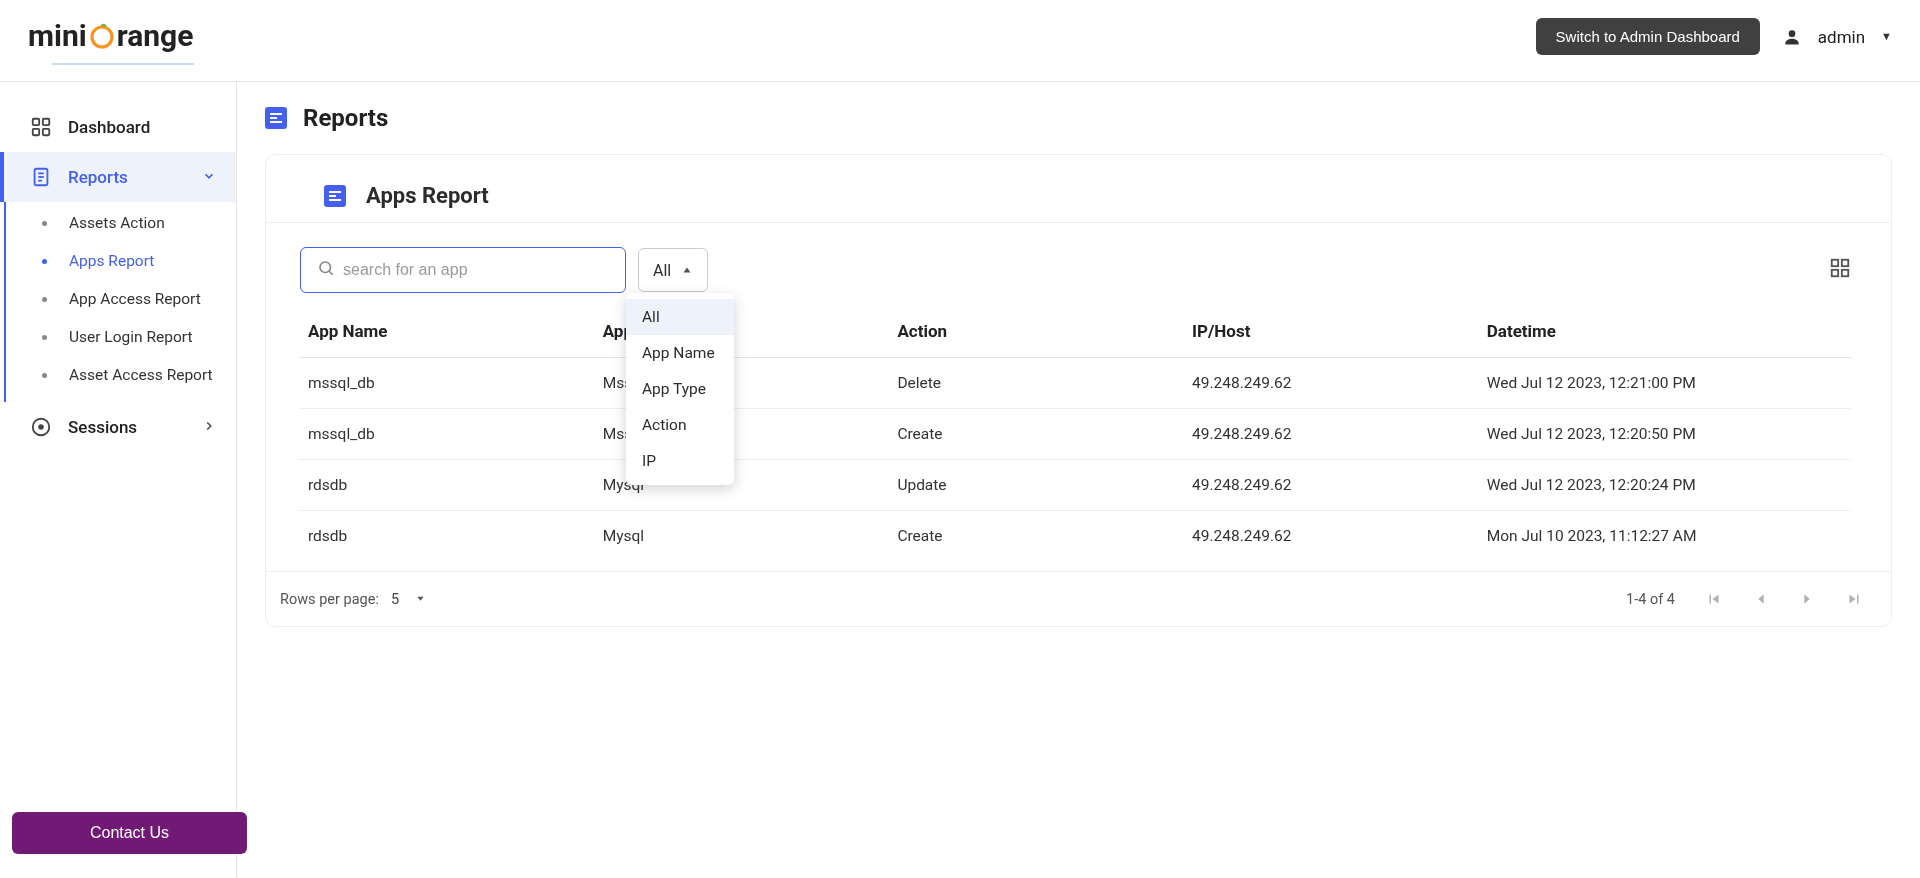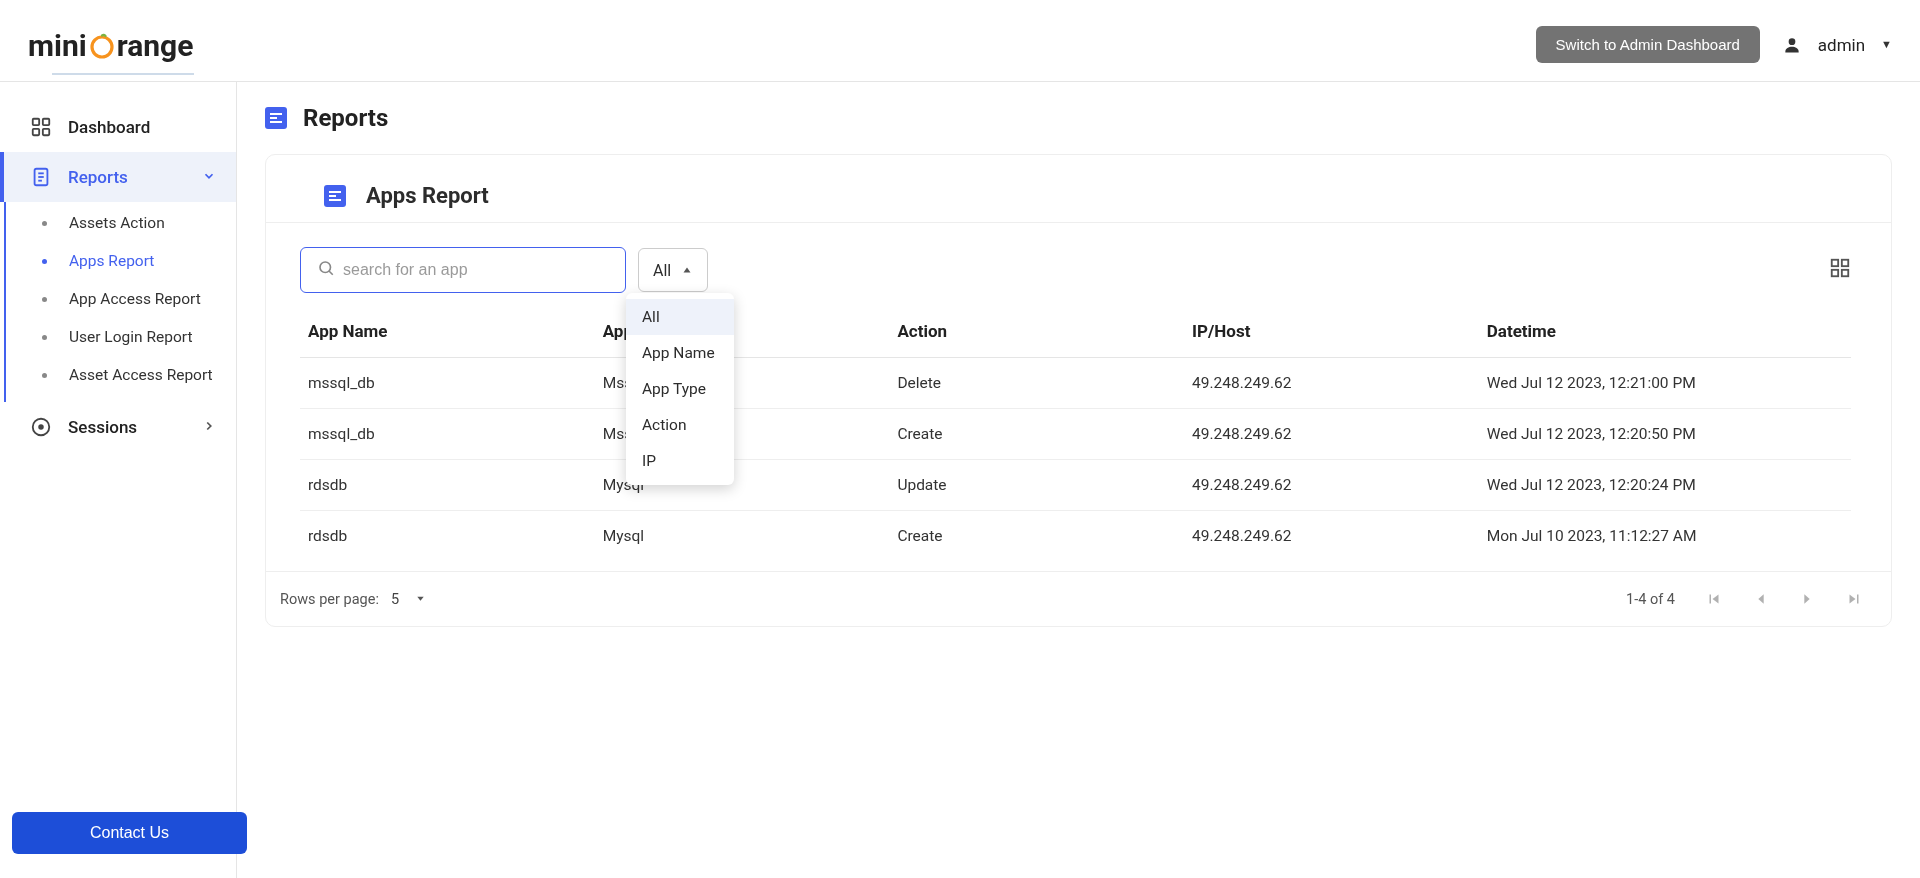--- a/index.html
+++ b/index.html
@@ -4,21 +4,21 @@
   <style>
     * { margin: 0; padding: 0; box-sizing: border-box; }
     body {
       font-family: -apple-system, BlinkMacSystemFont, "Segoe UI", Roboto, "Helvetica Neue", Arial, sans-serif;
       background: #fff;
       color: #2c2c2c;
     }
     
     .header {
       display: flex;
-      align-items: flex-end;
+      align-items: flex-start;
       justify-content: space-between;
       padding: 18px 28px 18px 28px;
       border-bottom: 1px solid #e5e5e5;
       height: 82px;
     }
     .logo {
       font-size: 30px;
       font-weight: 700;
       color: #222;
       display: flex;
@@ -35,21 +35,21 @@
       position: absolute;
       bottom: -12px;
       left: 24px;
       width: 142px;
       height: 2px;
       background: #9db7d4;
       opacity: .5;
     }
     .header-right { display: flex; align-items: center; gap: 22px; }
     .switch-btn {
-      background: #737373;
+      background: #404040;
       color: #fff;
       border: none;
       padding: 10px 20px;
       border-radius: 6px;
       font-size: 15px;
       font-weight: 500;
       cursor: pointer;
     }
     .user-chip { display: flex; align-items: center; gap: 16px; cursor: pointer; }
     .user-chip .avatar-icon { display:flex; }
@@ -99,21 +99,21 @@
     .sub-item .bullet {
       width: 5px; height: 5px; background: #888; border-radius: 50%; margin-right: 22px;
     }
     .sub-item.selected { color: #4361ee; }
     .sub-item.selected .bullet { background: #4361ee; }
     .contact-btn {
       position: absolute;
       left: 12px;
       bottom: 24px;
       width: 235px;
-      background: #1d4ed8;
+      background: #701a75;
       color: #fff;
       border: none;
       padding: 12px 0;
       border-radius: 6px;
       font-size: 16px;
       font-weight: 500;
       cursor: pointer;
     }
     
     .main {

